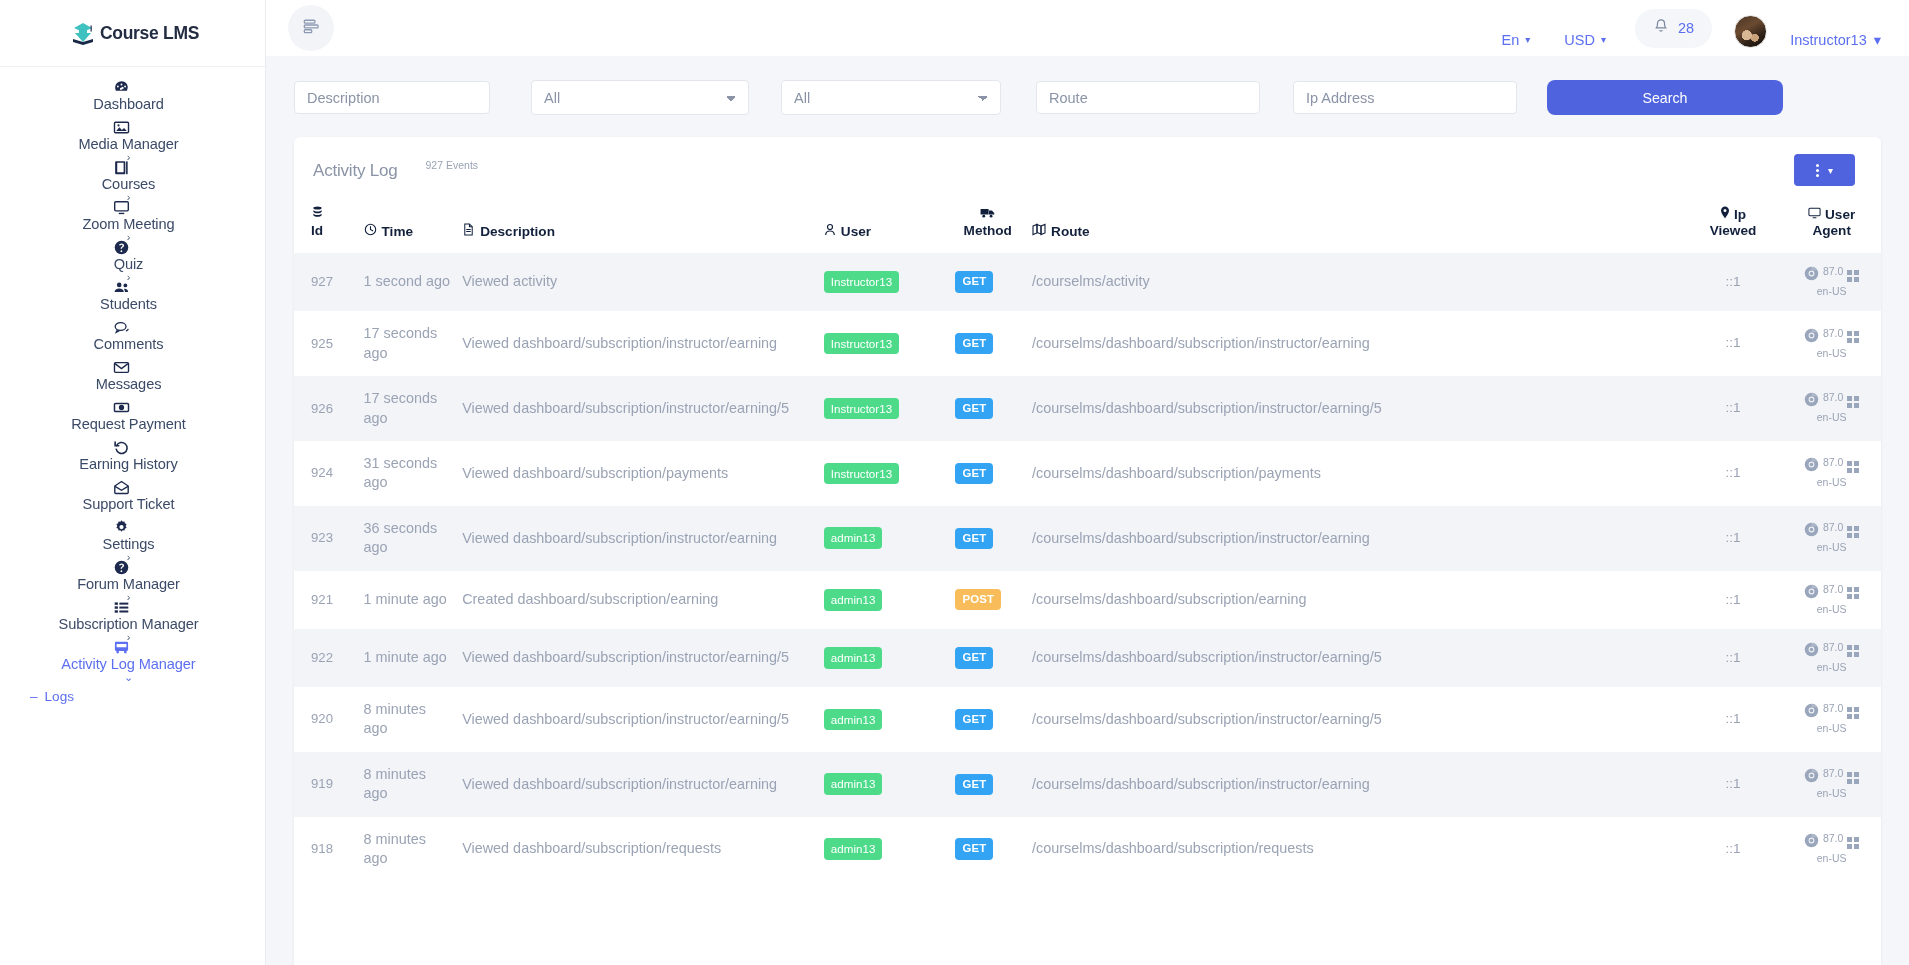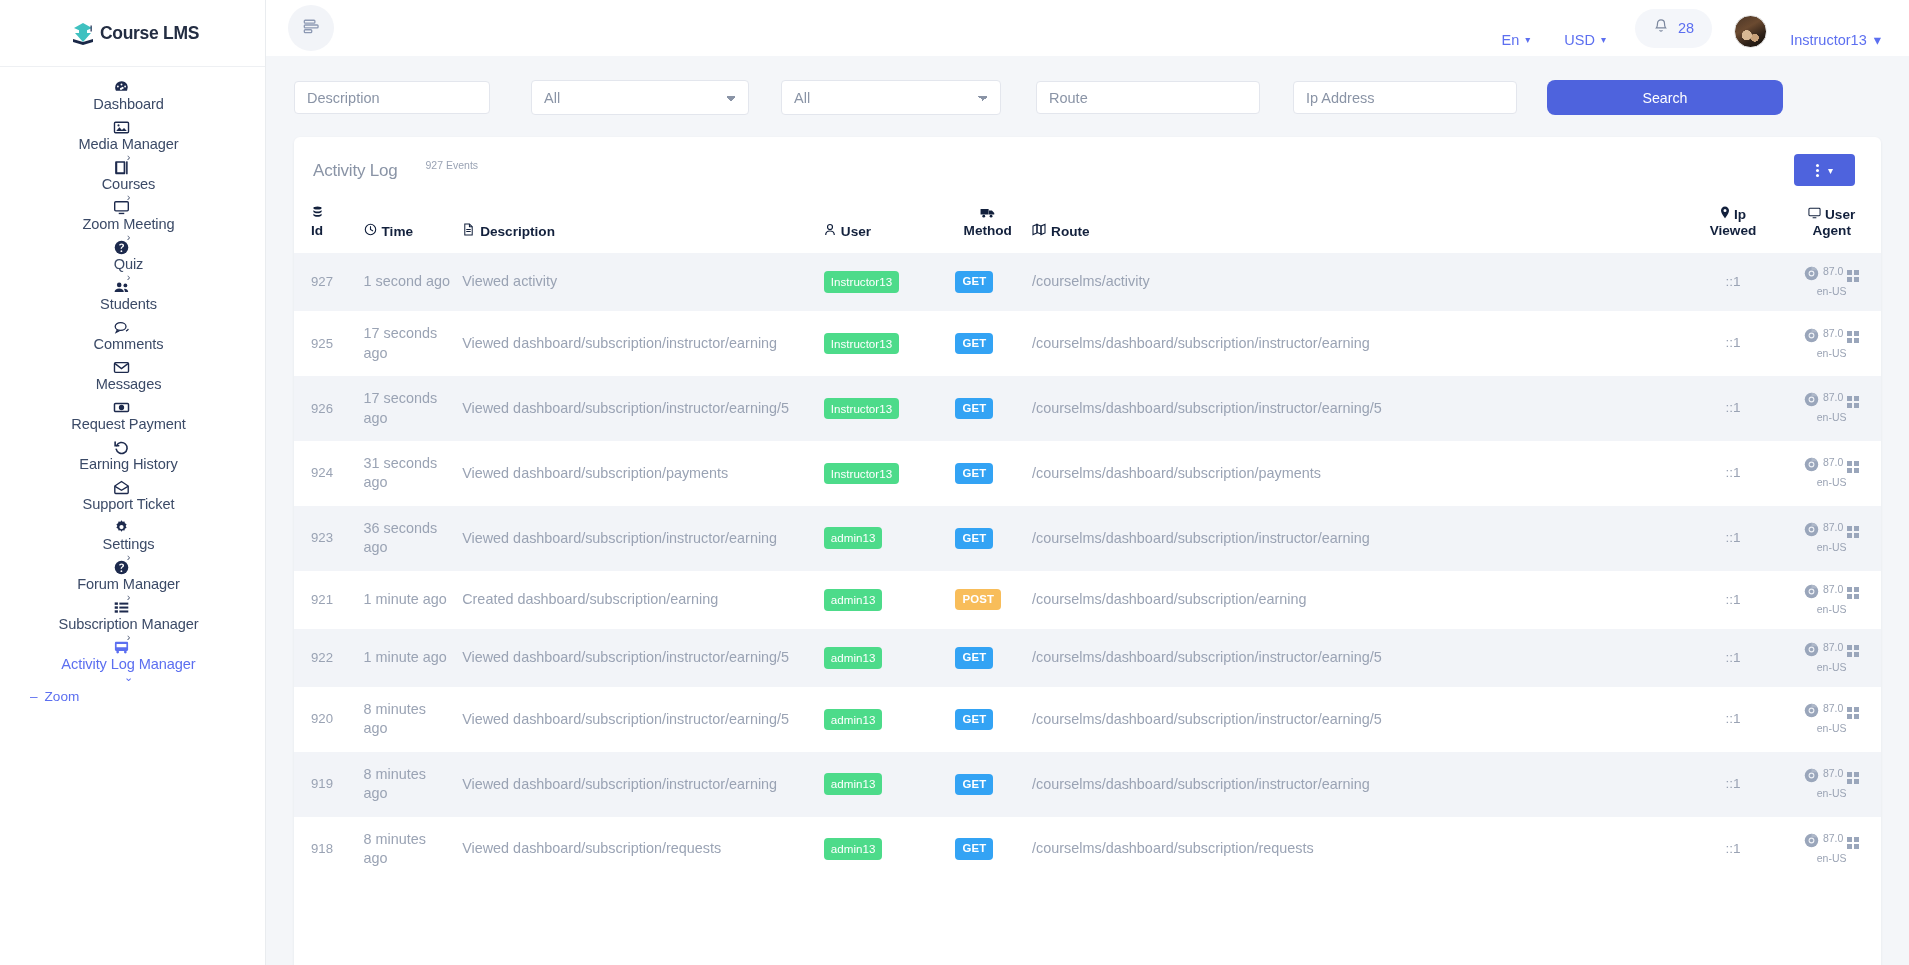--- a/index.html
+++ b/index.html
@@ -431,21 +431,21 @@
             <circle cx="11.6" cy="12.3" r="1.3"></circle>
             <rect x="3.3" y="8.7" width="1.8" height="1.3" rx="0.4"></rect>
             <rect x="10.9" y="8.7" width="1.8" height="1.3" rx="0.4"></rect>
           </svg>
         </span>
       <span class="nav-label">Activity Log Manager</span>
       <span class="nav-caret">⌄</span>
     </div>
     <div class="nav-sub">
       <span class="dash">–</span>
-      <span>Zoom</span>
+      <span>Logs</span>
     </div>
   </nav>
 </aside>
 
 <div id="main">
 
   <header id="topbar">
     <div id="hamburger">
       <span>
         <svg width="19" height="19" viewBox="0 0 18 18" fill="none" stroke="#8d99b3" stroke-width="1.25">

